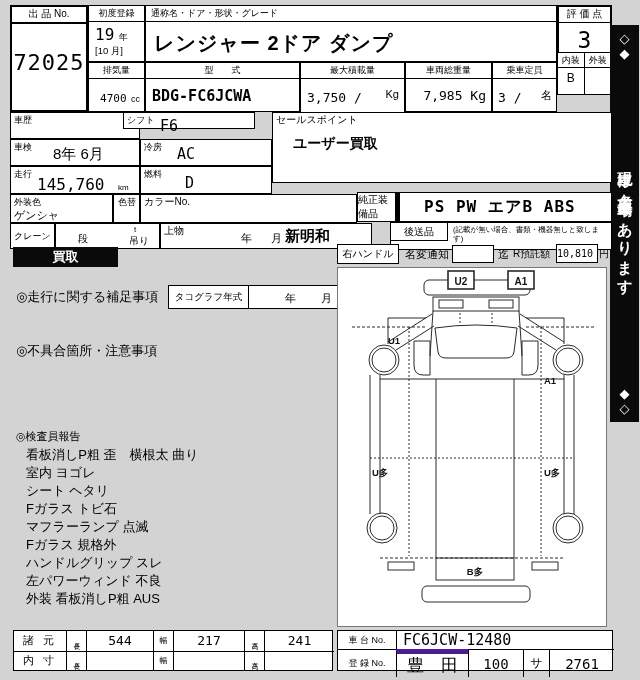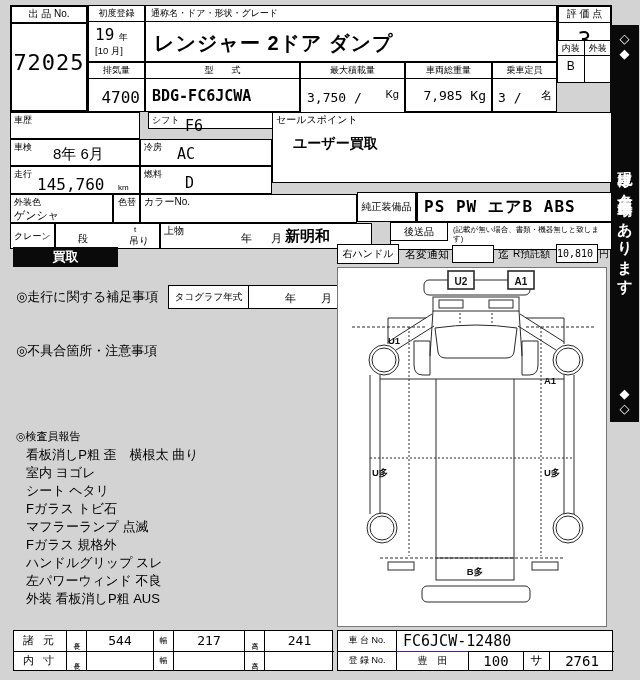--- a/index.html
+++ b/index.html
@@ -34,21 +34,21 @@
   </div>
 
   <div class="cell" style="left:145px;top:5px;width:412px;height:57px">
     <div class="hd" style="text-align:left;padding-left:5px">通称名・ドア・形状・グレード</div>
     <div style="font-size:20px;font-weight:bold;padding:8px 0 0 8px;letter-spacing:1px">レンジャー 2ドア ダンプ</div>
   </div>
 
   <div class="cell" style="left:88px;top:62px;width:57px;height:50px">
     <div class="hd">排気量</div>
     <div style="text-align:right;padding:9px 4px 0 0">
-      <span class="num" style="font-size:16px">4700</span>
+      <span class="num" style="font-size:11px">4700</span>
       <span style="font-size:9px">cc</span>
     </div>
   </div>
 
   <div class="cell" style="left:145px;top:62px;width:155px;height:50px">
     <div class="hd">型　　式</div>
     <div class="num" style="font-size:15px;font-weight:bold;padding:8px 0 0 6px">BDG-FC6JCWA</div>
   </div>
 
   <div class="cell" style="left:300px;top:62px;width:105px;height:52px">
@@ -70,21 +70,21 @@
       <span class="num" style="font-size:13px">3 /</span>
       <span style="font-size:11px;float:right">名</span>
     </div>
   </div>
 
   <div class="cell" style="left:557px;top:5px;width:55px;height:52px;border-width:2px">
     <div class="hd" style="font-size:10px">評 価 点</div>
     <div class="num" style="font-size:23px;text-align:center;margin-top:4px">3</div>
   </div>
 
-  <div class="cell" style="left:557px;top:40px;width:55px;height:43px">
+  <div class="cell" style="left:557px;top:52px;width:55px;height:43px">
     <div style="display:grid;grid-template-columns:1fr 1fr;height:100%">
       <div style="border-right:1px solid #000">
         <div class="hd" style="height:14px">内装</div>
         <div style="font-size:12px;text-align:center;padding-top:3px">B</div>
       </div>
       <div>
         <div class="hd" style="height:14px">外装</div>
         <div style="font-size:12px;text-align:center;padding-top:3px"></div>
       </div>
     </div>
@@ -92,21 +92,21 @@
 
   <div class="abs" style="left:610px;top:25px;width:29px;height:397px;background:#0a0a0a;display:flex;flex-direction:column;align-items:center;justify-content:space-between;padding:6px 0">
     <span class="vtx" style="color:#fff;font-size:13px">◇◆</span>
     <span class="vtx" style="color:#fff;font-size:15px;font-weight:bold;letter-spacing:2px">現車は名古屋会場にあります</span>
     <span class="vtx" style="color:#fff;font-size:13px">◆◇</span>
   </div>
 
   <div class="cell" style="left:10px;top:112px;width:130px;height:27px">
     <span class="lbl">車歴</span>
   </div>
-  <div class="cell" style="left:148px;top:112px;width:132px;height:17px">
+  <div class="cell" style="left:123px;top:112px;width:132px;height:17px">
     <span class="lbl">シフト</span>
     <span class="abs num" style="left:36px;top:4px;font-size:15px">F6</span>
   </div>
 
   <div class="cell" style="left:10px;top:139px;width:130px;height:27px">
     <span class="lbl">車検</span>
     <span class="abs" style="left:42px;top:5px;font-size:15px">8年 6月</span>
   </div>
   <div class="cell" style="left:140px;top:139px;width:132px;height:27px">
     <span class="lbl">冷房</span>
@@ -148,21 +148,21 @@
     <span class="abs" style="left:110px;top:7px;font-size:11px">月</span>
     <span class="abs" style="left:124px;top:3px;font-size:15px;font-weight:bold">新明和</span>
   </div>
 
   <div class="cell" style="left:272px;top:112px;width:340px;height:71px">
     <span class="lbl" style="font-size:10px">セールスポイント</span>
     <div class="abs" style="left:20px;top:22px;font-size:14px;font-weight:bold">ユーザー買取</div>
   </div>
 
   <div class="cell" style="left:357px;top:192px;width:255px;height:30px">
-    <div class="abs" style="left:0;top:0;width:60px;height:100%;border-right:3px solid #000000;font-size:10px;display:flex;align-items:center;justify-content:center">純正装備品</div>
+    <div class="abs" style="left:0;top:0;width:42px;height:100%;border-right:5px solid #000000;font-size:10px;display:flex;align-items:center;justify-content:center">純正装備品</div>
     <div class="abs num" style="left:66px;top:4px;font-size:16px;font-weight:bold;letter-spacing:1px">PS PW エアB ABS</div>
   </div>
 
   <div class="cell" style="left:390px;top:222px;width:222px;height:28px">
     <div class="abs" style="left:0;top:0;width:57px;height:18px;border-right:1px solid #000;border-bottom:1px solid #000;font-size:10px;display:flex;align-items:center;justify-content:center">後送品</div>
     <div class="abs" style="left:62px;top:2px;width:156px;font-size:7.5px;line-height:9px">(記載が無い場合、書類・機器無しと致します)</div>
   </div>
 
   <div class="abs" style="left:13px;top:247px;width:105px;height:20px;background:#0a0a0a;color:#fff;font-size:13px;font-weight:bold;text-align:center;line-height:20px">
     <span>買取</span>
@@ -290,19 +290,19 @@
     <div style="border-top:1px solid #000;border-left:1px solid #000;font-size:8px;display:flex;align-items:center;justify-content:center">幅</div>
     <div class="num" style="border-top:1px solid #000;border-left:1px solid #000"></div>
     <div style="border-top:1px solid #000;border-left:1px solid #000;font-size:7px;display:flex;align-items:center;justify-content:center;writing-mode:vertical-rl;text-orientation:upright">高さ</div>
     <div class="num" style="border-top:1px solid #000;border-left:1px solid #000"></div>
   </div>
 
   <div class="cell" style="left:337px;top:630px;width:276px;height:41px;display:grid;grid-template-columns:58px 72px 55px 26px 65px;grid-template-rows:1fr 1fr">
     <div style="font-size:9px;display:flex;align-items:center;justify-content:center">車 台 No.</div>
     <div class="num" style="grid-column:2/6;border-left:1px solid #000;font-size:15px;display:flex;align-items:center;padding-left:6px">FC6JCW-12480</div>
     <div style="border-top:1px solid #000;font-size:9px;display:flex;align-items:center;justify-content:center">登 録 No.</div>
-    <div style="border-top:1px solid #4c1d95;border-left:1px solid #000;font-size:10px;display:flex;align-items:center;justify-content:center">豊　田</div>
+    <div style="border-top:5px solid #4c1d95;border-left:1px solid #000;font-size:17px;display:flex;align-items:center;justify-content:center">豊　田</div>
     <div class="num" style="border-top:1px solid #000;border-left:1px solid #000;font-size:14px;display:flex;align-items:center;justify-content:center">100</div>
     <div style="border-top:1px solid #000;border-left:1px solid #000;font-size:12px;display:flex;align-items:center;justify-content:center">サ</div>
     <div class="num" style="border-top:1px solid #000;border-left:1px solid #000;font-size:14px;display:flex;align-items:center;justify-content:center">2761</div>
   </div>
 
 </div>
 
 </body></html>

